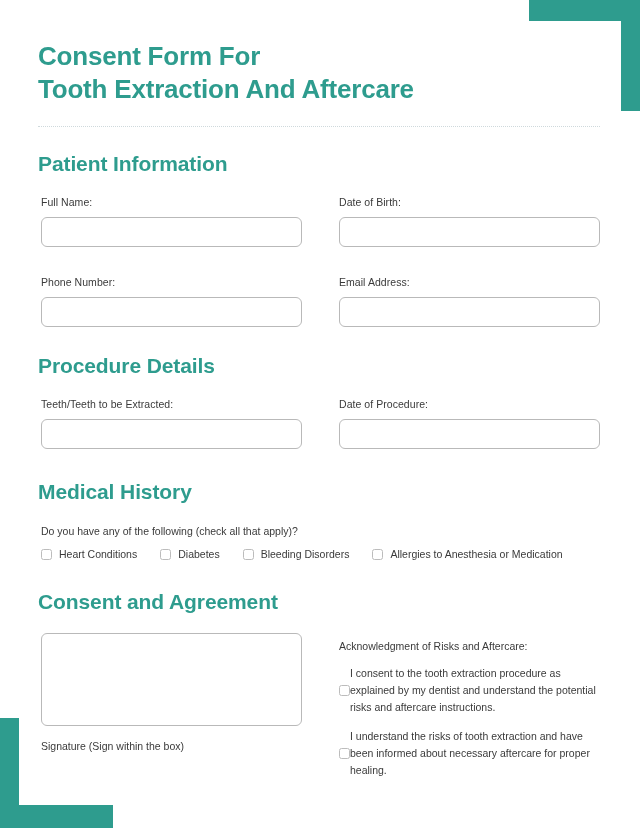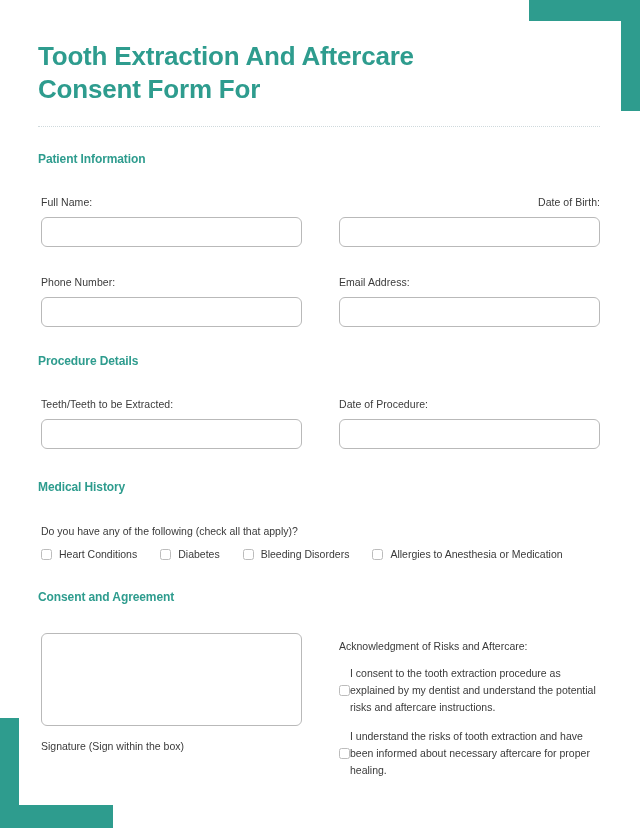--- a/index.html
+++ b/index.html
@@ -84,21 +84,21 @@
   
   .content {
     position: absolute;
     top: 0; left: 0;
     width: 640px;
   }
 
   .section-heading {
     position: absolute;
     color: var(--accent);
-    font-size: 12px;
+    font-size: 21px;
     font-weight: bold;
     letter-spacing: -0.1px;
   }
 
   .field-label {
     position: absolute;
     color: #3a3a3a;
     font-size: 10.5px;
     letter-spacing: 0.05px;
     white-space: nowrap;
@@ -200,36 +200,36 @@
 
 <div class="page">
 
   <div class="deco-top-h"></div>
   <div class="deco-top-v"></div>
   <div class="deco-bot-v"></div>
   <div class="deco-bot-h"></div>
 
   <div class="header">
     <h1 class="title">
+      <span class="title-line">Consent Form For</span>
       <span class="title-line">Tooth Extraction And Aftercare</span>
-      <span class="title-line">Consent Form For</span>
     </h1>
   </div>
 
 
   <div class="divider"></div>
 
   <div class="content">
 
     <div class="section-heading" style="top:152px; left:38px;">Patient Information</div>
 
     <div class="field-label col-left" style="top:196px;">Full Name:</div>
     <input class="input-box col-left" style="top: 217px;" type="text" placeholder="">
 
-    <div class="field-label col-right" style="top:196px;text-align:right;">Date of Birth:</div>
+    <div class="field-label col-right" style="top:196px;">Date of Birth:</div>
     <input class="input-box col-right" style="top: 217px;" type="text" placeholder="">
 
     <div class="field-label col-left" style="top:276px;">Phone Number:</div>
     <input class="input-box col-left" style="top: 297px;" type="text" placeholder="">
 
     <div class="field-label col-right" style="top:276px;">Email Address:</div>
     <input class="input-box col-right" style="top: 297px;" type="text" placeholder="">
 
     <div class="section-heading" style="top:354px; left:38px;">Procedure Details</div>
 

